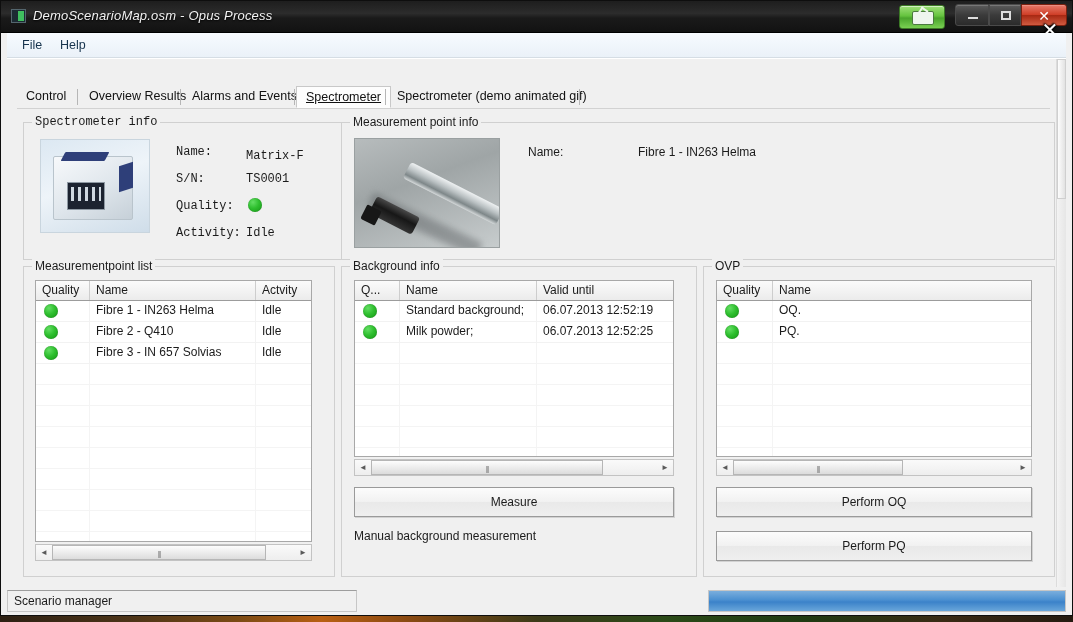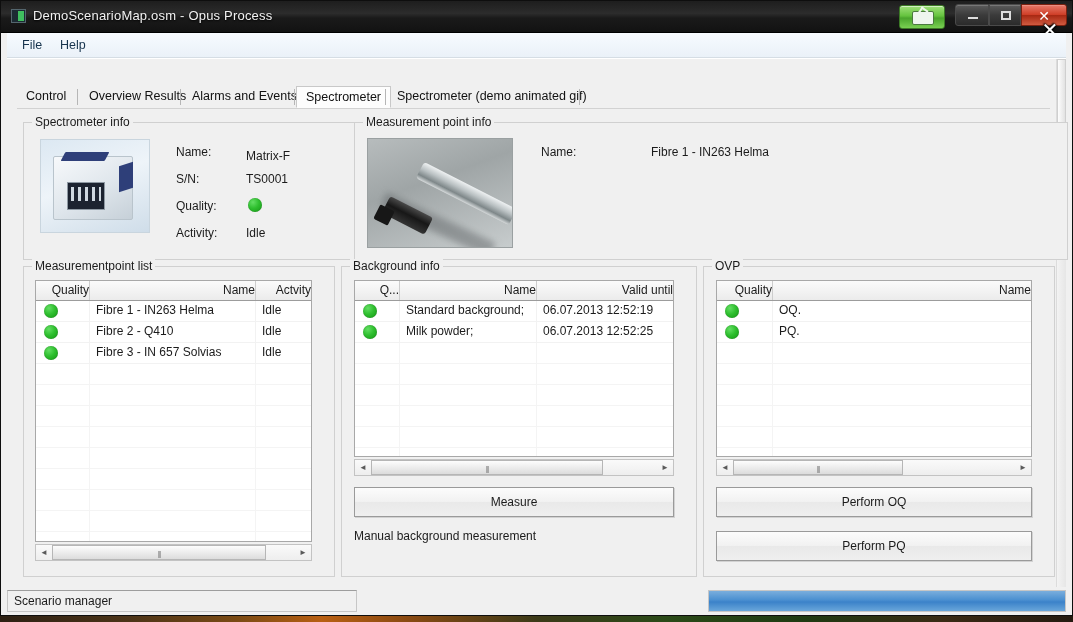--- a/index.html
+++ b/index.html
@@ -19,20 +19,21 @@
     position:absolute;left:0;top:0;width:1073px;height:616px;
     background:#f0f0f0;
     border:1px solid #0e0e0e;
     box-sizing:border-box;
   }
   
   #titlebar{
     position:absolute;left:0;top:0;right:0;height:31px;
     background:linear-gradient(180deg,#1e1e1e 0%,#2c2c2c 40%,#1a1a1a 55%,#121212 100%);
     border-bottom:1px solid #000;
+    font-style:italic;
   }
   #app-icon{
     position:absolute;left:10px;top:8px;width:15px;height:14px;
     background:#1c2b33;border:1px solid #54666e;box-sizing:border-box;
   }
   #app-icon::after{
     content:"";position:absolute;right:1px;top:1px;width:6px;height:10px;background:#3fbf5f;
   }
   #title-text{
     position:absolute;left:32px;top:7px;
@@ -128,21 +129,21 @@
     position:absolute;
     border:1px solid #d0d0d0;
     background:#f0f0f0;
     box-sizing:border-box;
   }
   .group > .legend{
     position:absolute;top:-8px;left:8px;background:#f0f0f0;
     padding:0 3px;font-size:12px;color:#1b1b1b;white-space:nowrap;
   }
   
-  #grp-spec{left:16px;top:63px;width:355px;height:138px;}
+  #grp-spec{left:16px;top:63px;width:355px;height:138px;font-family:Liberation Mono, monospace;}
   #spec-img{
     position:absolute;left:16px;top:16px;width:110px;height:94px;
     background:linear-gradient(160deg,#dce8f2 0%,#eef4f9 45%,#cfdde9 100%);
     border:1px solid #c9d5de;box-sizing:border-box;overflow:hidden;
   }
   #spec-img .body{
     position:absolute;left:12px;top:16px;width:78px;height:62px;
     background:linear-gradient(150deg,#f7f9fb 0%,#dfe6ec 55%,#c6d0d8 100%);
     border:1px solid #b9c4cc;border-radius:2px;
   }
@@ -163,21 +164,21 @@
     background:repeating-linear-gradient(90deg,#cfd8e0 0 3px,#1c2330 3px 7px);
   }
   .info-label{position:absolute;font-size:12px;color:#1b1b1b;}
   .info-value{position:absolute;font-size:12px;color:#1b1b1b;}
   .dot{
     width:14px;height:14px;border-radius:50%;
     background:radial-gradient(circle at 35% 30%,#63de63 0%,#2fbf2f 45%,#149614 100%);
     box-shadow:inset 0 0 1px rgba(0,0,0,.35);
   }
   
-  #grp-mpi{left:334px;top:63px;width:714px;height:138px;margin-left:13px;}
+  #grp-mpi{left:334px;top:63px;width:714px;height:138px;}
   #mp-img{
     position:absolute;left:12px;top:15px;width:146px;height:110px;
     background:linear-gradient(160deg,#b7bcbd 0%,#9fa5a6 40%,#c7cccd 100%);
     border:1px solid #9aa0a1;box-sizing:border-box;overflow:hidden;
   }
   #mp-img .probe-metal{
     position:absolute;left:52px;top:22px;width:104px;height:18px;
     background:linear-gradient(180deg,#eef1f2 0%,#b9c0c2 40%,#7e8789 75%,#d6dadb 100%);
     transform:rotate(27deg);transform-origin:left center;border-radius:3px;
   }
@@ -200,21 +201,20 @@
   #grp-ovp{left:696px;top:207px;width:352px;height:311px;}
   
   .table{
     position:absolute;background:#ffffff;
     border:1px solid #a8a8a8;box-sizing:border-box;overflow:hidden;
   }
   .thead{
     display:flex;height:19px;
     background:linear-gradient(180deg,#fbfbfb 0%,#ebebeb 100%);
     border-bottom:1px solid #9c9c9c;
-    text-align:right;
   }
   .th{
     font-size:12px;color:#1b1b1b;line-height:18px;padding-left:6px;
     border-right:1px solid #cdcdcd;box-sizing:border-box;white-space:nowrap;overflow:hidden;
   }
   .trow{display:flex;height:20px;border-bottom:1px solid #f2f2f2;}
   .td{
     font-size:12px;color:#1b1b1b;line-height:19px;padding-left:6px;
     border-right:1px solid #f2f2f2;box-sizing:border-box;white-space:nowrap;overflow:hidden;
   }
@@ -312,21 +312,21 @@
       <div class="thumb"></div>
     </div>
 
     <div id="tabstrip">
       <div class="tab" style="left:0px;">Control</div>
       <div class="tab-sep" style="left:60px;"></div>
       <div class="tab" style="left:63px;">Overview Results</div>
       <div class="tab-sep" style="left:163px;"></div>
       <div class="tab" style="left:166px;">Alarms and Events</div>
       <div class="tab-sep" style="left:277px;"></div>
-      <div class="tab sel" style="left:279px;">Spectrometer</div>
+      <div class="tab sel" style="left:279px;text-decoration:underline;">Spectrometer</div>
       <div class="tab-sep" style="left:368px;"></div>
       <div class="tab" style="left:371px;">Spectrometer (demo animated gif)</div>
       <div class="tab-sep" style="left:562px;"></div>
     </div>
     <div id="tab-underline"></div>
 
     <div class="group" id="grp-spec">
       <div class="legend">Spectrometer info</div>
 
       <div id="spec-img">

